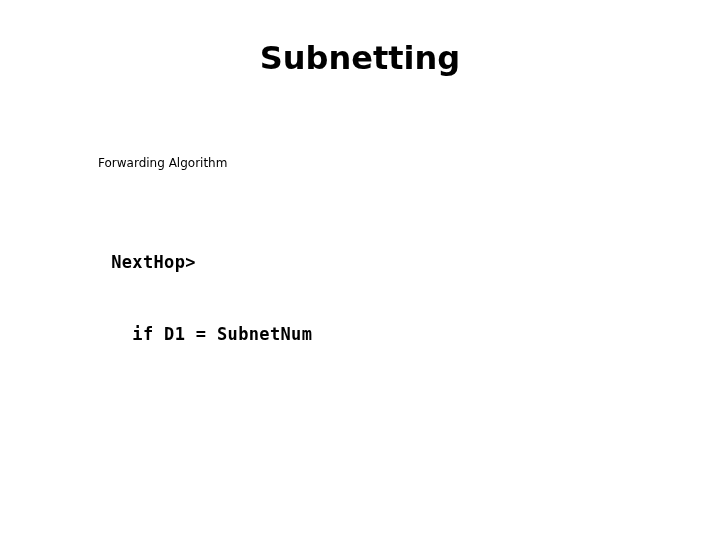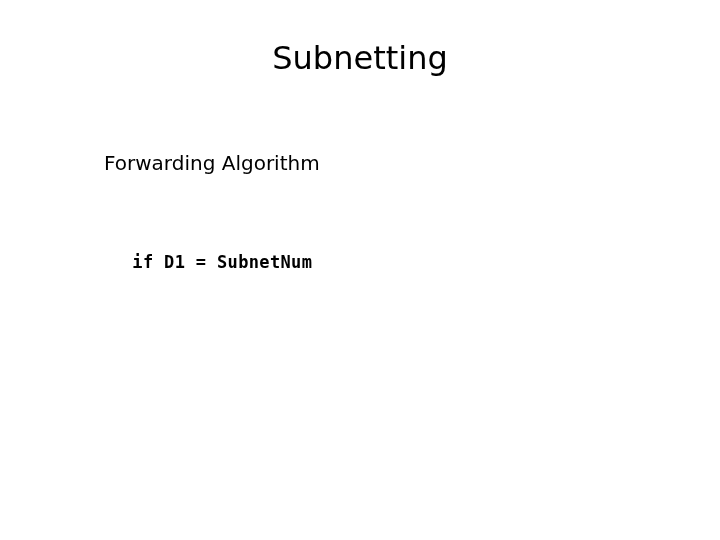--- a/index.html
+++ b/index.html
@@ -16,31 +16,31 @@
   }
   #slide-title {
     position: absolute;
     left: 0;
     top: 38px;
     width: 720px;
     text-align: center;
     font-family: "DejaVu Sans", "Liberation Sans", sans-serif;
     font-size: 32px;
     line-height: 40px;
-    font-weight: 400;
+    font-weight: 700;
     color: #000000;
     letter-spacing: 0px;
     white-space: pre;
   }
   #slide-subtitle {
     position: absolute;
-    left: 104px;
+    left: 98px;
     top: 150px;
     font-family: "DejaVu Sans", "Liberation Sans", sans-serif;
-    font-size: 20px;
+    font-size: 12px;
     line-height: 26px;
     font-weight: 400;
     color: #000000;
     white-space: pre;
   }
   #algorithm-block {
     position: absolute;
     left: 90px;
     top: 202px;
     font-family: "DejaVu Sans Mono", "Liberation Mono", monospace;
@@ -59,20 +59,21 @@
 </head>
 <body>
 
 <div id="slide">
 
   <div id="slide-title">Subnetting</div>
 
   <div id="slide-subtitle">Forwarding Algorithm</div>
 
   <div id="algorithm-block">
+    <div class="code-line">  NextHop&gt;</div>
     <div class="code-line">    if D1 = SubnetNum</div>
     
     
     
     
     
   </div>
 
 </div>
 

